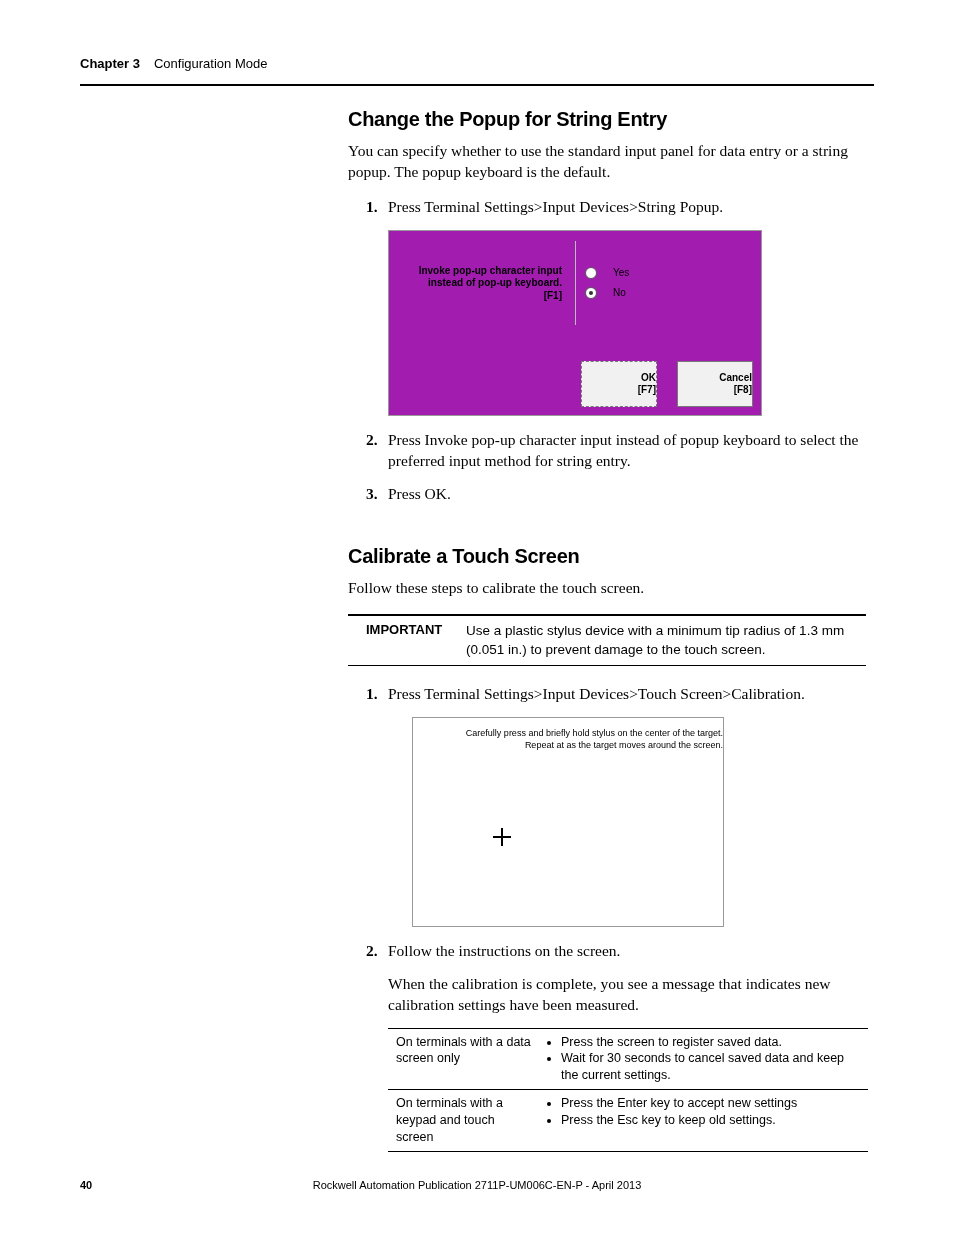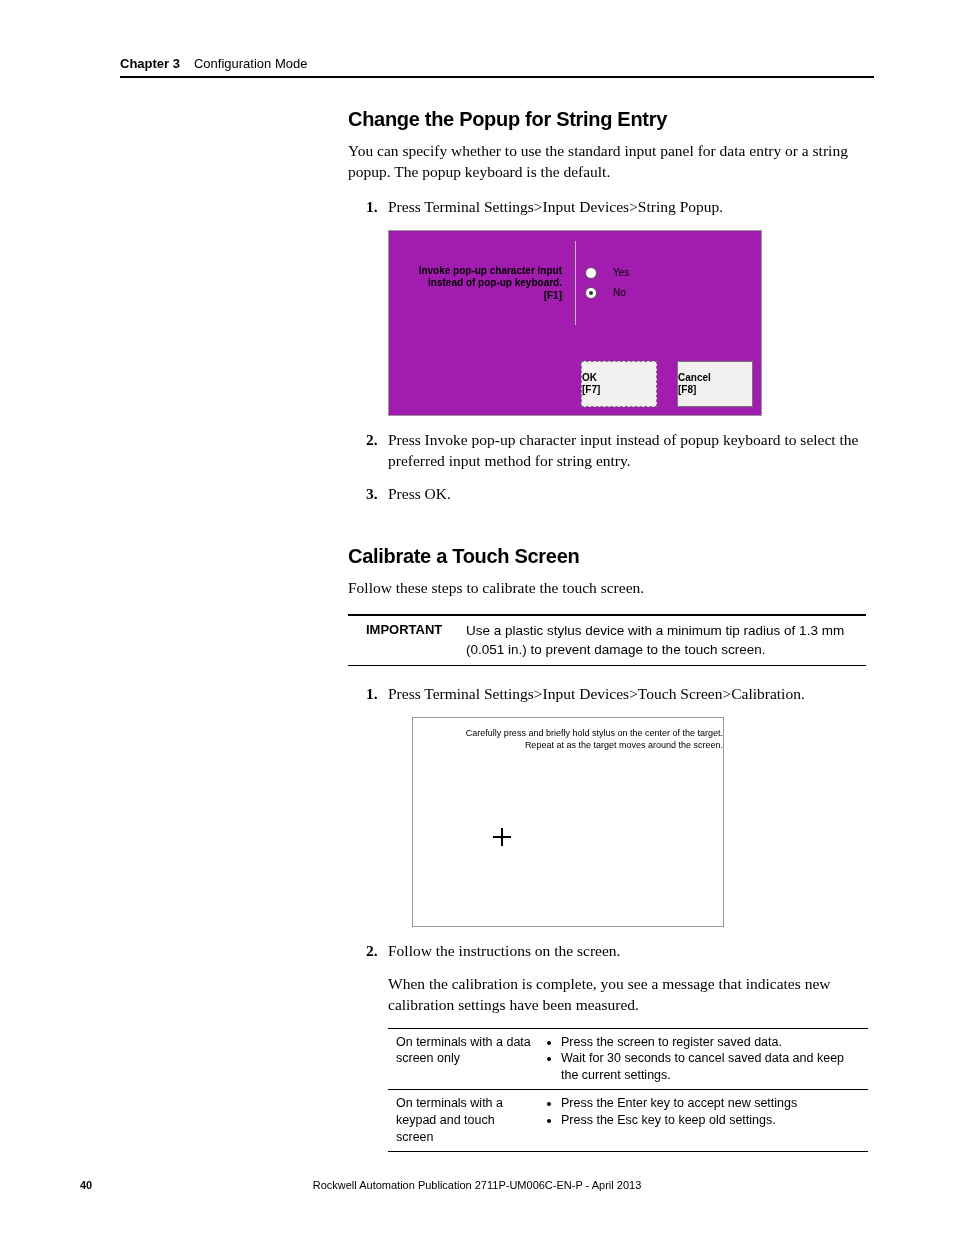--- a/index.html
+++ b/index.html
@@ -12,22 +12,21 @@
     font-family: Georgia, 'Times New Roman', serif;
     color: #000;
     position: relative;
   }
   .header {
     position: absolute;
     top: 54px;
     left: 80px;
     right: 80px;
     border-bottom: 2px solid #000;
-    padding-bottom: 4px;
-    margin-left: 40px;
+    padding-bottom: 12px;
   }
   .header .chapter {
     font-family: "Helvetica Neue", Arial, sans-serif;
     font-weight: bold;
     font-size: 13px;
   }
   .header .chtitle {
     font-family: "Helvetica Neue", Arial, sans-serif;
     font-size: 13px;
     margin-left: 10px;
@@ -115,21 +114,21 @@
   }
   .ss1-btn {
     position: absolute;
     bottom: 8px;
     width: 74px; height: 44px;
     border: 1px dashed #777;
     background: #f1f1f1;
     font-family: Arial, sans-serif;
     font-size: 10px;
     font-weight: bold;
-    text-align: left;
+    text-align: right;
     display: flex;
     flex-direction: column;
     justify-content: center;
     line-height: 1.2;
   }
   .ss2 {
     width: 310px;
     height: 208px;
     background: #fff;
     border: 1px solid #999;

